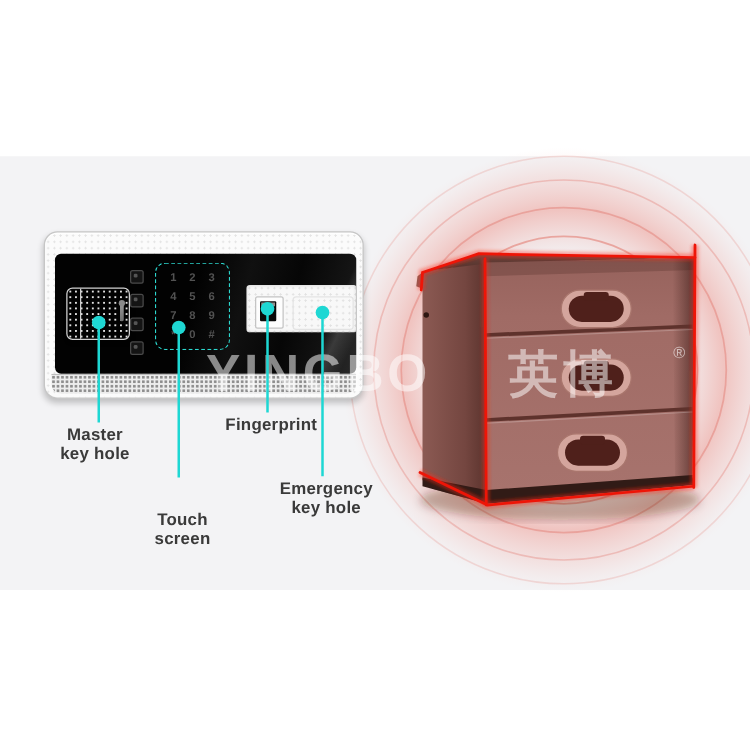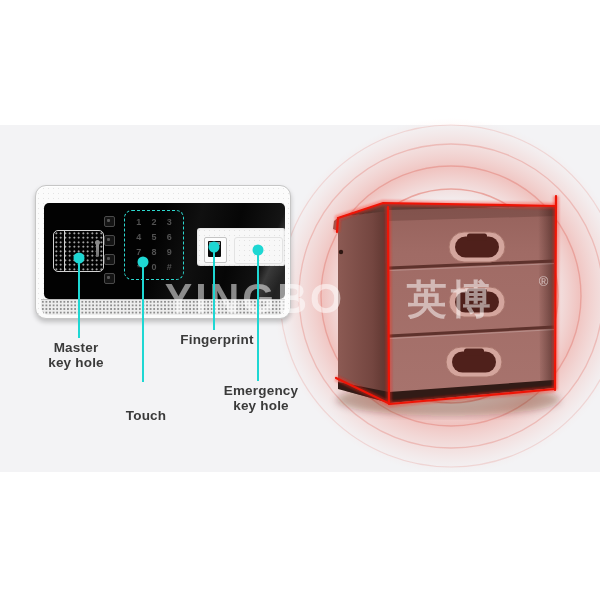--- a/index.html
+++ b/index.html
@@ -268,20 +268,21 @@
       <circle cx="258" cy="250" r="5.5"></circle>
     </g>
   </svg>
 
   <div class="callout-label lbl-0">
     <span>Master</span>
     <span>key hole</span>
   </div>
   <div class="callout-label lbl-1">
     <span>Touch</span>
+    <span>screen</span>
   </div>
   <div class="callout-label lbl-2">
     <span>Fingerprint</span>
   </div>
   <div class="callout-label lbl-3">
     <span>Emergency</span>
     <span>key hole</span>
   </div>
 
 </div>

